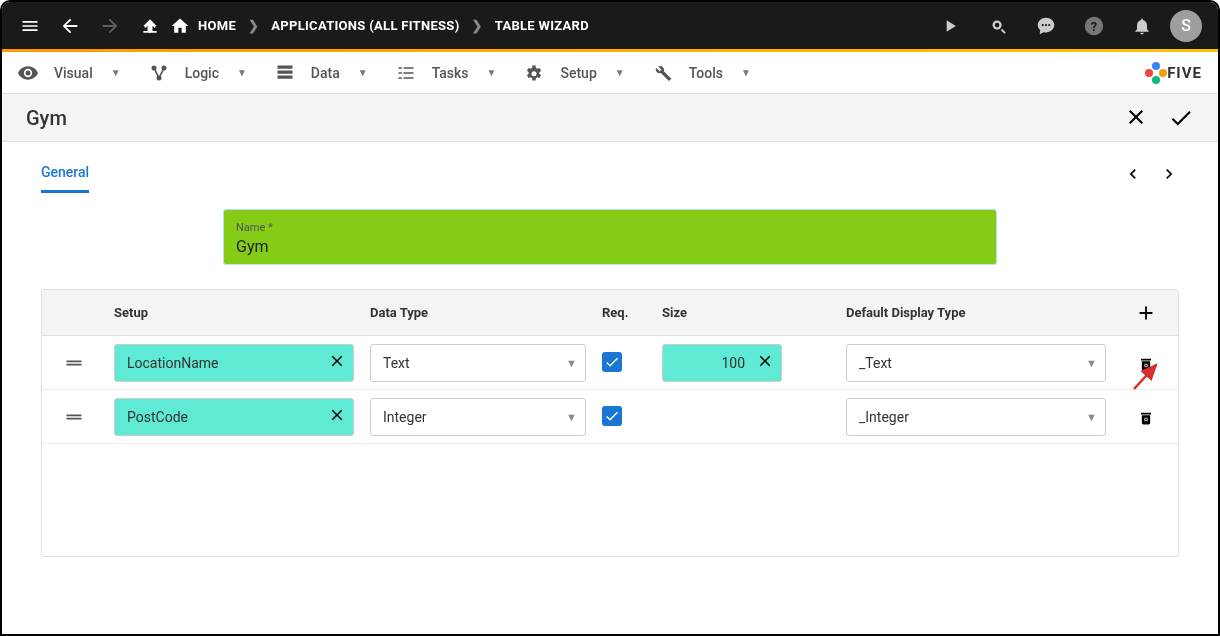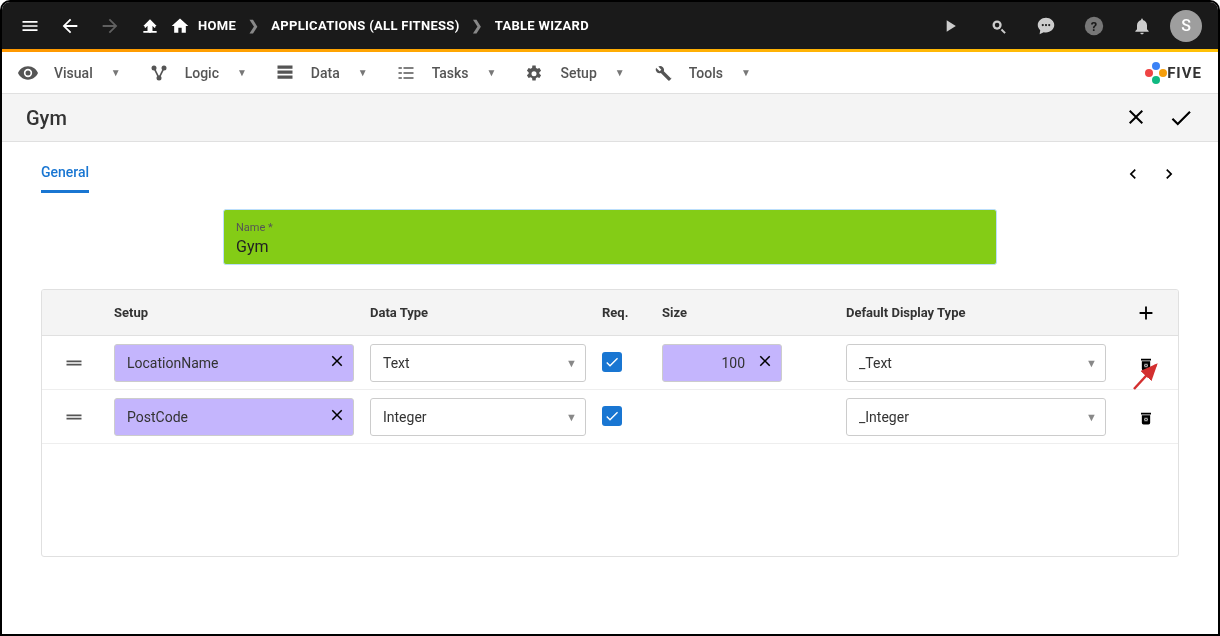--- a/index.html
+++ b/index.html
@@ -43,21 +43,21 @@
 .thead{display:flex;background:#f4f4f4;font-size:13px;font-weight:700;color:#333;border-bottom:1px solid #e0e0e0;height:46px;align-items:center}
 .thead>div,.trow>div{padding:0 8px}
 .c-drag{width:64px;display:flex;justify-content:center}
 .c-name{width:256px}
 .c-dt{width:232px}
 .c-req{width:60px;text-align:left}
 .c-size{flex:0 0 184px}
 .c-disp{flex:1}
 .c-act{width:64px;display:flex;justify-content:center}
 .trow{display:flex;align-items:center;height:54px;border-bottom:1px solid #eee}
-.inp{width:100%;height:38px;border:1px solid #ccc;border-radius:3px;padding:0 36px 0 12px;font-size:14px;color:#333;background:#c4b5fd;position:relative}
+.inp{width:100%;height:38px;border:1px solid #ccc;border-radius:3px;padding:0 36px 0 12px;font-size:14px;color:#333;background:#5eead4;position:relative}
 .rel{position:relative}
 .xbtn{position:absolute;right:8px;top:50%;transform:translateY(-50%);cursor:pointer}
 .sel{width:100%;height:38px;border:1px solid #ccc;border-radius:3px;padding:0 30px 0 12px;font-size:14px;color:#333;background:#fff;display:flex;align-items:center;position:relative}
 .sel .chv{position:absolute;right:8px;top:50%;transform:translateY(-50%);color:#888;font-size:11px}
 .chk{width:20px;height:20px;background:#1976d2;border-radius:3px;display:inline-flex;align-items:center;justify-content:center;margin:0 auto}
 .chk svg{fill:#fff}
 .sizefield{width:120px}
 .iconbtn{cursor:pointer}
 .tbl-body{min-height:220px}
 .arrow-annotation{position:absolute;right:52px;top:355px;pointer-events:none}

